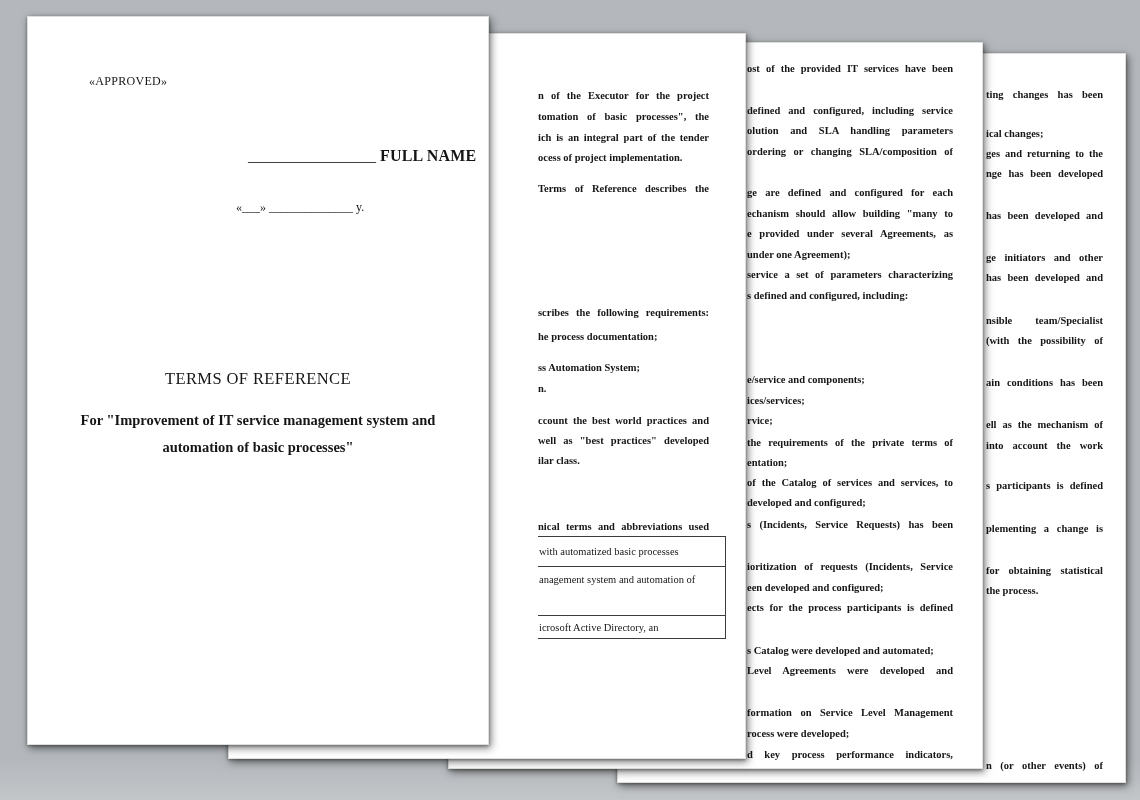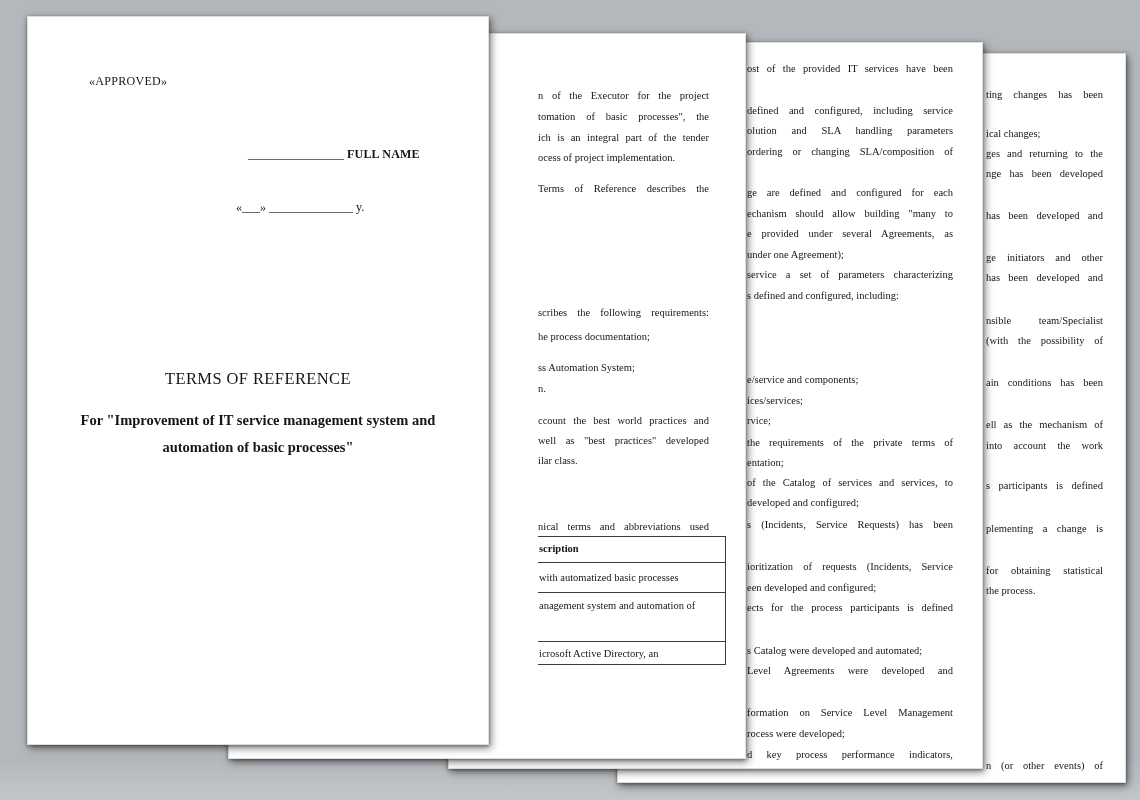--- a/index.html
+++ b/index.html
@@ -22,35 +22,36 @@
   .p1{left:27px;top:16px;width:462px;height:729px;z-index:40;}
   .p2{left:228px;top:33px;width:518px;height:726px;z-index:30;}
   .p3{left:448px;top:42px;width:535px;height:727px;z-index:20;}
   .p4{left:617px;top:53px;width:509px;height:730px;z-index:10;}
 
   .frag{
     position:absolute;
     font-size:10.5px;
     line-height:13px;
     white-space:nowrap;
+    font-weight:bold;
   }
   .j{
     white-space:normal;
     text-align:justify;
     text-align-last:justify;
     overflow:hidden;
     max-height:14px;
   }
   .p2 .frag{left:309px;}  .p2 .j{width:171px;}
   .p3 .frag{left:298px;}  .p3 .j{width:206px;}
   .p4 .frag{left:368px;}  .p4 .j{width:117px;}
 
   
   .approved{position:absolute;left:61px;top:57px;font-size:12px;letter-spacing:.3px;}
-  .fullrow{position:absolute;left:220px;top:130px;font-size:12px;}
+  .fullrow{position:absolute;left:220px;top:130px;font-size:16px;}
   .fullrow .lbl{font-weight:bold;letter-spacing:.2px;}
   .daterow{position:absolute;left:208px;top:183px;font-size:12px;}
   .doctitle{position:absolute;left:0;top:352px;width:100%;text-align:center;
             font-size:16.5px;font-weight:normal;letter-spacing:.4px;}
   .docsub{position:absolute;left:0;top:390px;width:100%;text-align:center;
           font-size:14.5px;font-weight:bold;line-height:27px;}
   .docsub span{display:block;}
 
   
   .gtable{
@@ -131,23 +132,20 @@
     <div class="frag j" style="top:272px">scribes the following requirements:</div>
     <div class="frag" style="top:296px">he process documentation;</div>
     <div class="frag" style="top:327px">ss Automation System;</div>
     <div class="frag" style="top:348px">n.</div>
     <div class="frag j" style="top:380px">ccount the best world practices and</div>
     <div class="frag j" style="top:400px">well as "best practices" developed</div>
     <div class="frag" style="top:420px">ilar class.</div>
     <div class="frag j" style="top:486px">nical terms and abbreviations used</div>
 
     <div class="gtable">
-      <div class="trow h" style="height:26px">
-        <span class="one">scription</span>
-      </div>
       <div class="trow" style="height:30px;padding-top:7px">
         <span class="one">with automatized basic processes</span>
       </div>
       <div class="trow" style="height:49px;padding-top:5px">
         <span class="one">anagement system and automation of</span>
       </div>
       <div class="trow" style="height:23px">
         <span class="one">icrosoft Active Directory, an</span>
       </div>
     </div>

